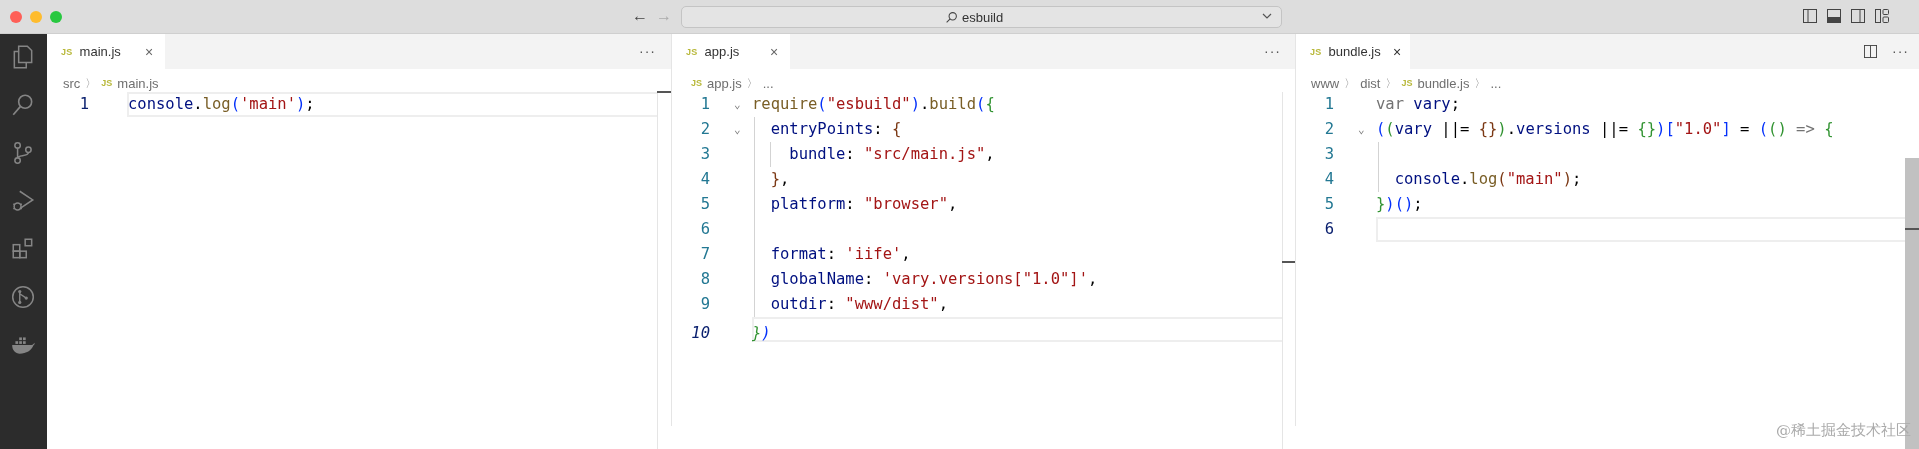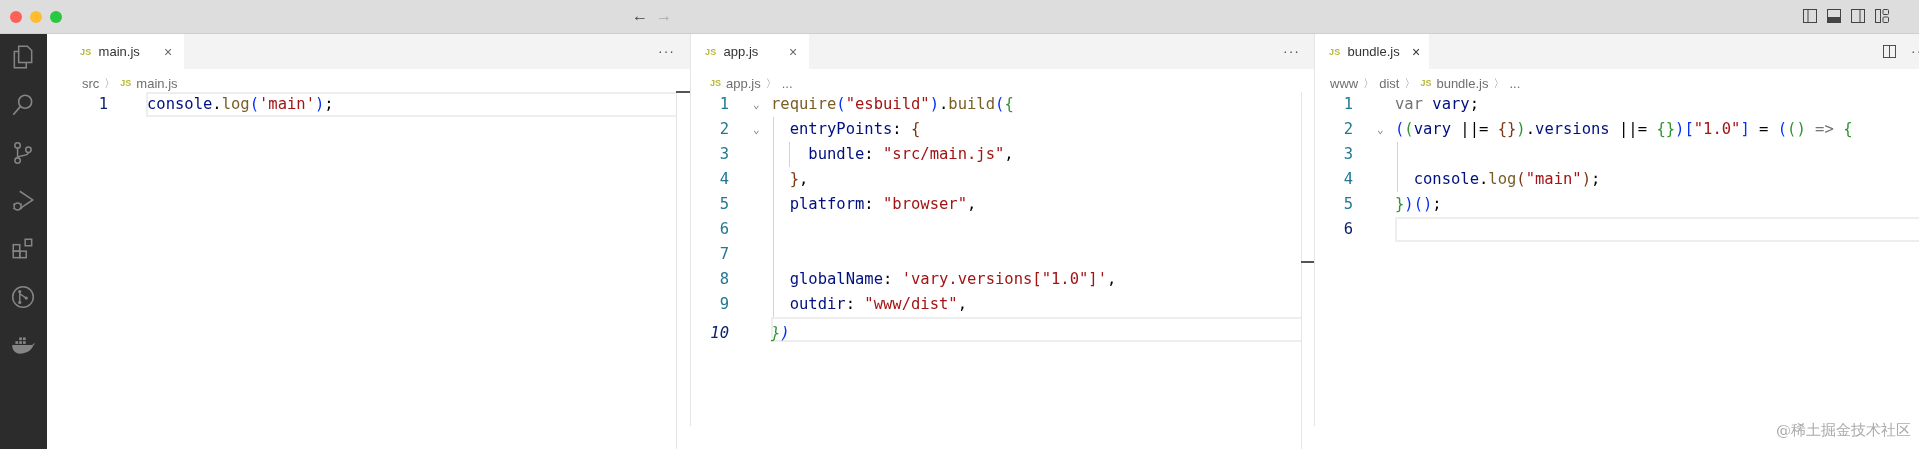--- a/index.html
+++ b/index.html
@@ -19,21 +19,21 @@
   .cmd-center .search { position: absolute; left: 263px; top: 3px; font-size: 13px; color: #333; display: flex; align-items: center; gap: 4px; }
   .cmd-center .chev { position: absolute; right: 8px; top: 3px; }
   .layout-icons { position: absolute; right: 30px; top: 9px; display: flex; gap: 10px; }
   .layout-icons svg { display: block; }
 
   
   .activitybar { position: absolute; left: 0; top: 34px; width: 47px; height: 415px; background: #2c2c2c; }
   .act-icon { position: absolute; left: 10px; width: 26px; height: 26px; }
 
   
-  .group { position: absolute; top: 34px; height: 392px; background: #fff; margin-left: 19px; }
+  .group { position: absolute; top: 34px; height: 392px; background: #fff; }
   .group-1 { left: 47px; width: 625px; border-right: 1px solid #e5e5e5; }
   .group-2 { left: 672px; width: 624px; border-right: 1px solid #e5e5e5; }
   .group-3 { left: 1296px; width: 623px; }
   .tabbar { position: absolute; left: 0; top: 0; width: 100%; height: 35px; background: #f3f3f3; }
   .tab { position: absolute; left: 0; top: 0; height: 35px; background: #fff; display: flex; align-items: center; padding-left: 14px; font-size: 13px; color: #333; }
   .tab .js { font-size: 9px; font-weight: bold; color: #cbcb41; margin-right: 7px; letter-spacing: 0.3px; color: #b8b83a; }
   .tab .close { font-size: 14px; color: #666; position: absolute; }
   .tab-more { position: absolute; top: 9px; font-size: 14px; color: #555; letter-spacing: 1px; }
   .split-icon { position: absolute; top: 11px; }
   .breadcrumb { position: absolute; left: 16px; top: 38px; height: 22px; font-size: 13px; color: #6f6f6f; display: flex; align-items: center; gap: 5px; }
@@ -67,20 +67,32 @@
 </style>
 </head>
 <body>
 
 <div class="titlebar">
   <div class="traffic t-red"></div>
   <div class="traffic t-yellow"></div>
   <div class="traffic t-green"></div>
   <span class="nav-arrow nav-back">←</span>
   <span class="nav-arrow nav-fwd">→</span>
+  <div class="cmd-center">
+    <div class="search">
+      <svg width="13" height="13" viewBox="0 0 16 16">
+          <circle cx="9.5" cy="6.5" r="4.5" fill="none" stroke="#444" stroke-width="1.3"></circle>
+          <line x1="6.3" y1="9.7" x2="2" y2="14" stroke="#444" stroke-width="1.3"></line>
+        </svg>
+      <span>esbuild</span>
+    </div>
+    <svg class="chev" width="12" height="12" viewBox="0 0 12 12">
+        <polyline points="2,4 6,8 10,4" fill="none" stroke="#555" stroke-width="1.2"></polyline>
+      </svg>
+  </div>
   <div class="layout-icons">
     <svg width="14" height="14" viewBox="0 0 14 14">
         <rect x="0.5" y="0.5" width="13" height="13" fill="none" stroke="#444"></rect>
         <line x1="5" y1="0.5" x2="5" y2="13.5" stroke="#444"></line>
       </svg>
     <svg width="14" height="14" viewBox="0 0 14 14">
         <rect x="0.5" y="0.5" width="13" height="13" fill="none" stroke="#444"></rect>
         <rect x="0.5" y="8" width="13" height="5.5" fill="#444"></rect>
       </svg>
     <svg width="14" height="14" viewBox="0 0 14 14">
@@ -179,21 +191,21 @@
   <div class="code" id="code-1">
       <div class="cur-line" style="top: 225px; left: 80px; width: 530px;"></div>
       <div class="indent-guide" style="left: 82px; top: 25px; height: 200px;"></div>
       <div class="indent-guide" style="left: 98px; top: 50px; height: 25px;"></div>
       <div class="line" style="top: 0px;"><span class="ln" style="left: 8px;">1</span><span class="fold" style="left: 62px;">⌄</span><span class="txt" style="left: 80px;"><span class="f">require</span><span class="b1">(</span><span class="s">"esbuild"</span><span class="b1">)</span><span class="p">.</span><span class="f">build</span><span class="b1">(</span><span class="b2">{</span></span></div>
       <div class="line" style="top: 25px;"><span class="ln" style="left: 8px;">2</span><span class="fold" style="left: 62px;">⌄</span><span class="txt" style="left: 80px;"><span class="p">  </span><span class="v">entryPoints</span><span class="p">: </span><span class="b3">{</span></span></div>
       <div class="line" style="top: 50px;"><span class="ln" style="left: 8px;">3</span><span class="txt" style="left: 80px;"><span class="p">    </span><span class="v">bundle</span><span class="p">: </span><span class="s">"src/main.js"</span><span class="p">,</span></span></div>
       <div class="line" style="top: 75px;"><span class="ln" style="left: 8px;">4</span><span class="txt" style="left: 80px;"><span class="p">  </span><span class="b3">}</span><span class="p">,</span></span></div>
       <div class="line" style="top: 100px;"><span class="ln" style="left: 8px;">5</span><span class="txt" style="left: 80px;"><span class="p">  </span><span class="v">platform</span><span class="p">: </span><span class="s">"browser"</span><span class="p">,</span></span></div>
       <div class="line" style="top: 125px;"><span class="ln" style="left: 8px;">6</span></div>
-      <div class="line" style="top: 150px;"><span class="ln" style="left: 8px;">7</span></div>
+      <div class="line" style="top: 150px;"><span class="ln" style="left: 8px;">7</span><span class="txt" style="left: 80px;"><span class="p">  </span><span class="v">format</span><span class="p">: </span><span class="s">'iife'</span><span class="p">,</span></span></div>
       <div class="line" style="top: 175px;"><span class="ln" style="left: 8px;">8</span><span class="txt" style="left: 80px;"><span class="p">  </span><span class="v">globalName</span><span class="p">: </span><span class="s">'vary.versions["1.0"]'</span><span class="p">,</span></span></div>
       <div class="line" style="top: 200px;"><span class="ln" style="left: 8px;">9</span><span class="txt" style="left: 80px;"><span class="p">  </span><span class="v">outdir</span><span class="p">: </span><span class="s">"www/dist"</span><span class="p">,</span></span></div>
       <div class="line" style="top: 229px; font-style: italic;"><span class="ln active" style="left: 8px;">10</span><span class="txt" style="left: 80px;"><span class="b2">}</span><span class="b1">)</span></span></div>
     </div>
   <div class="scroll-v" style="left:610px"></div>
   <div class="scroll-mark" style="left:610px; top:227px; width:13px"></div>
 </div>
 
 <div class="group group-3">
   <div class="tabbar">

